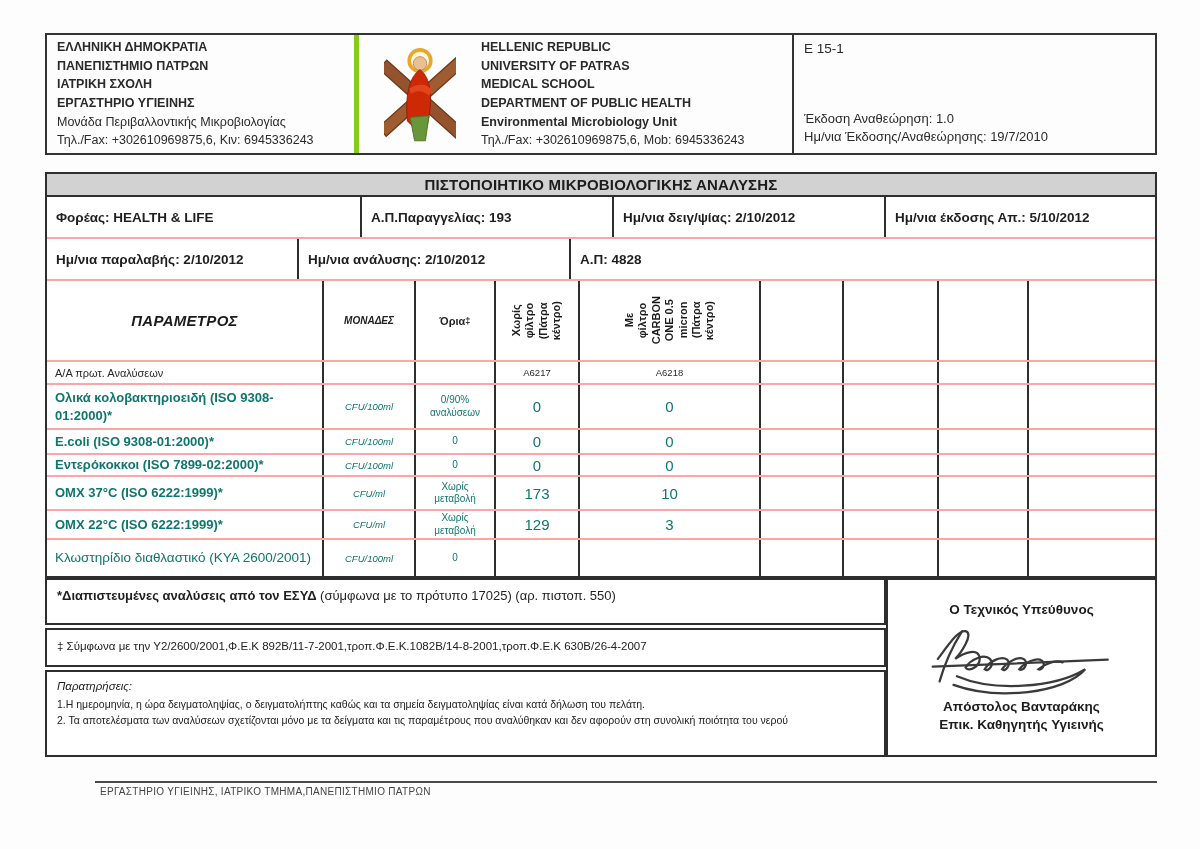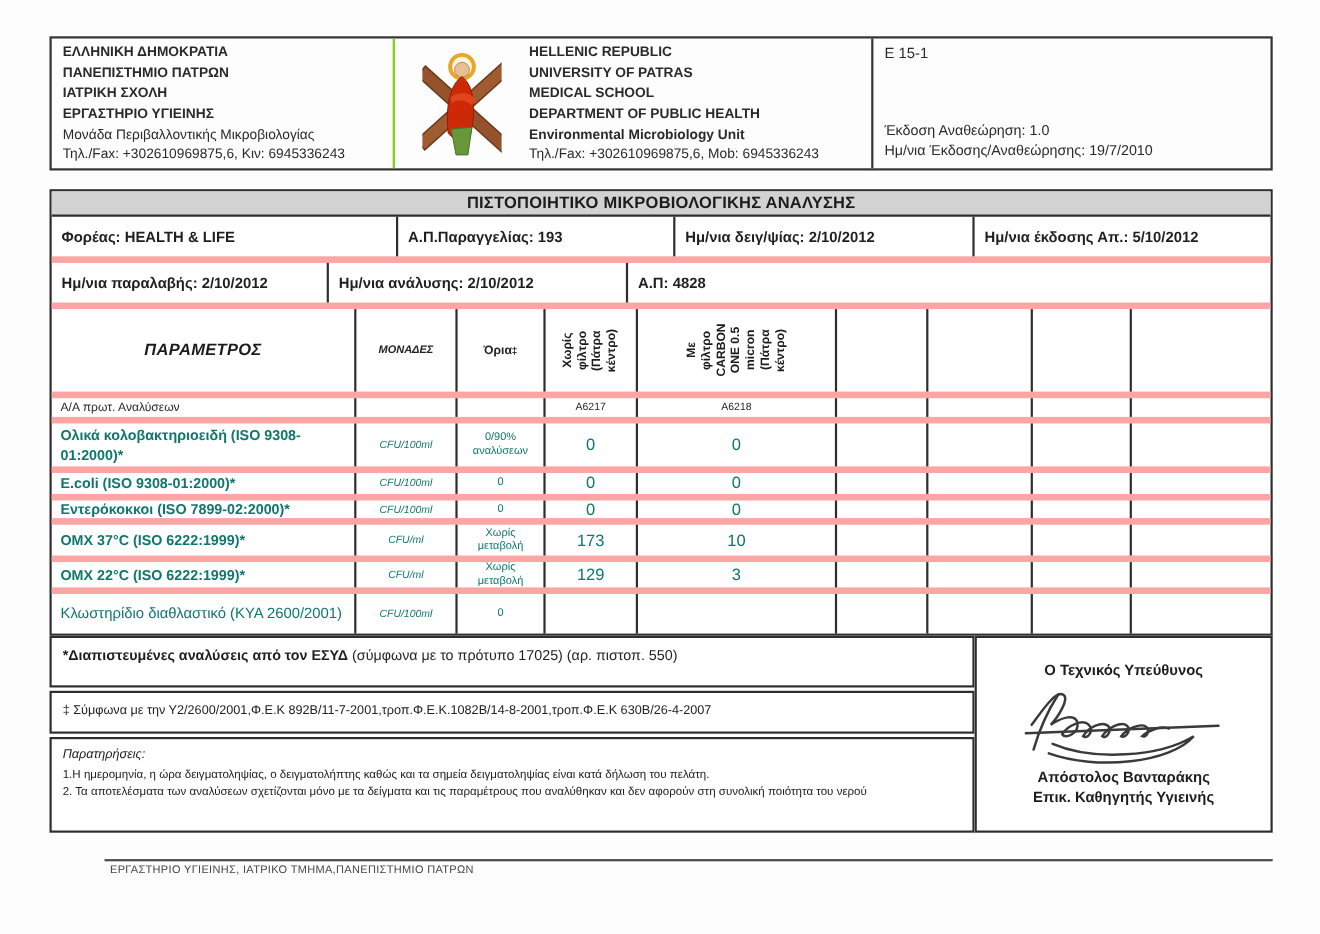--- a/index.html
+++ b/index.html
@@ -10,36 +10,36 @@
     color:#222;
   }
   .abs { position:absolute; }
 
   
   .hdr-table {
     left:45px; top:33px; width:1112px; height:122px;
     border:2px solid #333; display:flex;
   }
   .hdr-cell { height:100%; display:flex; flex-direction:column; justify-content:center; }
-  .hdr-greek { width:312px; border-right:2px solid #84cc16; padding:4px 8px 4px 10px; }
+  .hdr-greek { width:312px; border-right:5px solid #84cc16; padding:4px 8px 4px 10px; }
   .hdr-mid   { width:435px; border-right:2px solid #333; flex-direction:row; align-items:center; }
   .hdr-right { width:265px; flex:1; padding:6px 10px; justify-content:space-between; }
   .hdr-line  { font-size:12.5px; line-height:18.6px; color:#2a2a2a; white-space:nowrap; }
   .b { font-weight:bold; }
   .logo-wrap { width:122px; display:flex; justify-content:center; align-items:center; }
   .hdr-mid-text { flex:1; padding-right:0; }
   .hdr-right-top { font-size:13.5px; color:#2a2a2a; }
   .hdr-right-bottom .hdr-line { font-size:13px; }
 
   
   .cert {
     left:45px; top:172px; width:1112px; height:406px;
     border:2px solid #2e2e2e; background:#fff;
   }
-  .row { display:flex; border-bottom:6px solid #fca5a5; }
+  .row { display:flex; border-bottom:2px solid #fca5a5; }
   .row:last-child { border-bottom:none; }
   .c { border-right:2px solid #2e2e2e; display:flex; align-items:center; overflow:hidden; }
   .c:last-child { border-right:none; }
   .title-row {
     height:23px; background:#d2d2d2; display:flex;
     align-items:center; justify-content:center;
     font-weight:bold; font-size:15px; color:#1c1c1c; letter-spacing:.2px;
     border-bottom:2px solid #2e2e2e;
   }
   .info-row { height:42px; font-weight:bold; font-size:13.5px; color:#1f1f1f; }

